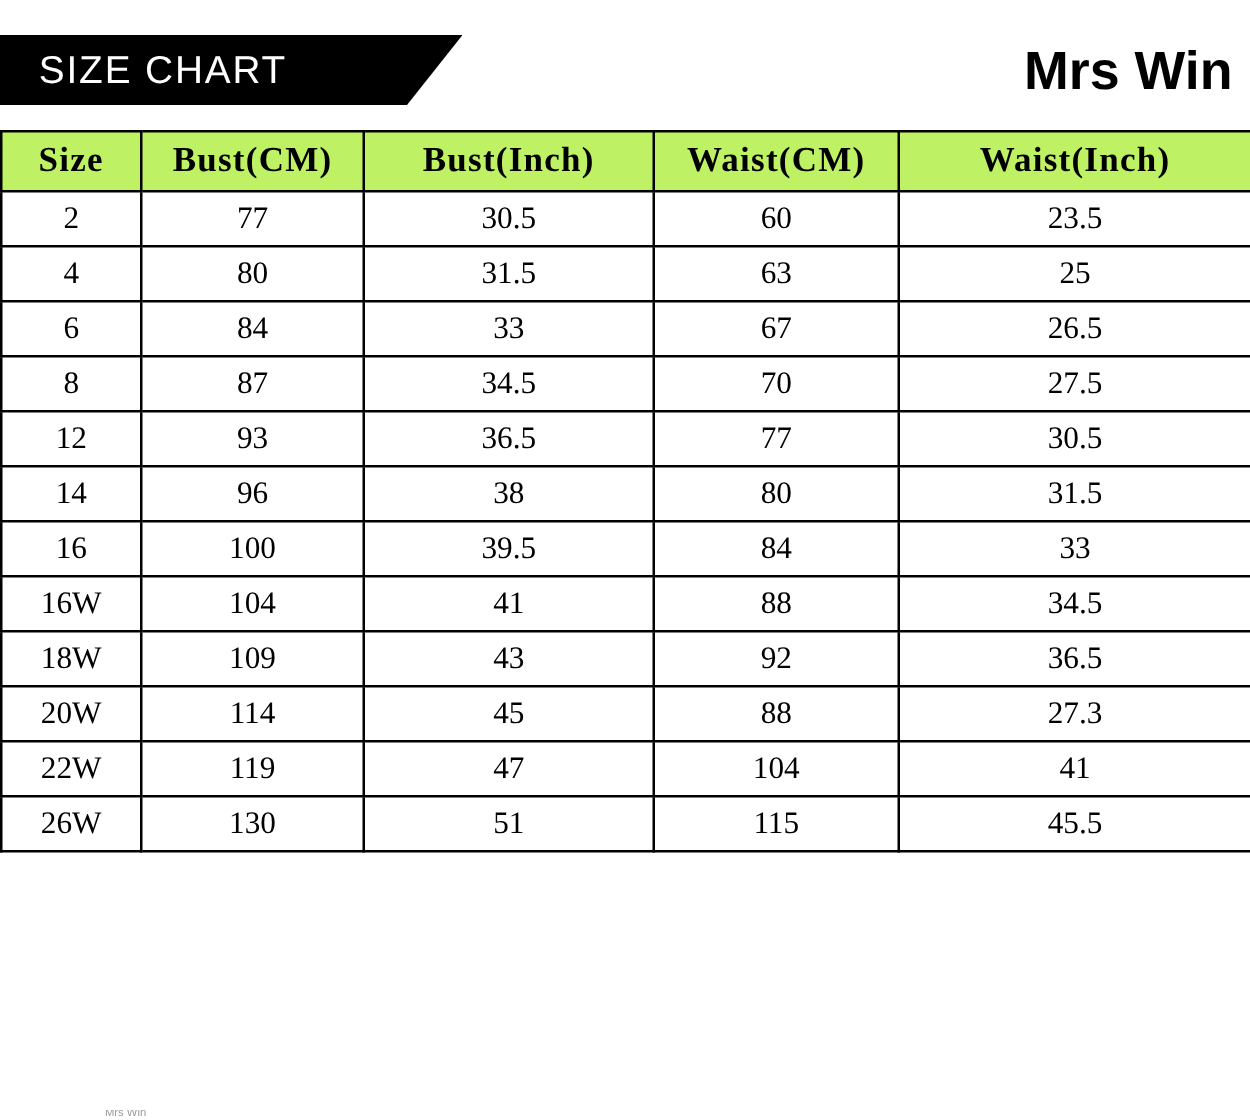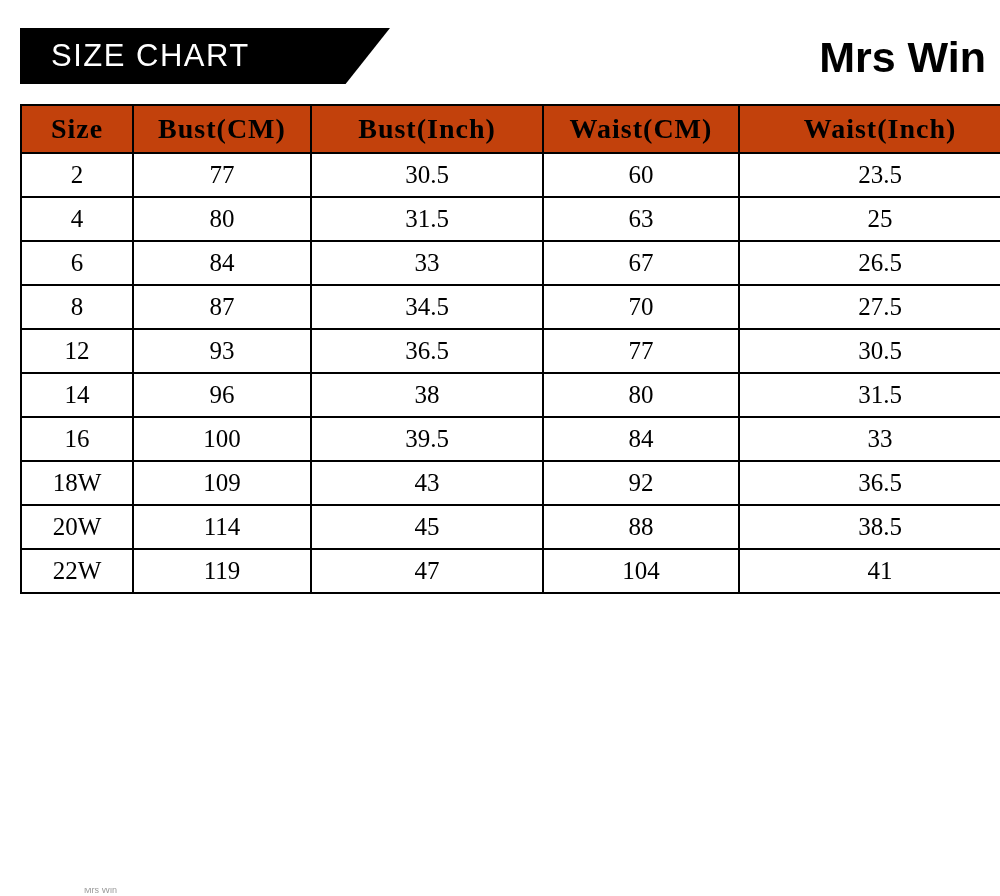--- a/index.html
+++ b/index.html
@@ -13,21 +13,20 @@
     font-family: "Liberation Serif", serif;
     overflow: hidden;
   }
 
   .page {
     position: relative;
     width: 1000px;
     height: 896px;
     background: #ffffff;
     box-sizing: border-box;
-    padding-left: 20px;
   }
 
   
   .header {
     position: relative;
     height: 104px;
     width: 100%;
     background: #ffffff;
   }
 
@@ -79,21 +78,21 @@
     text-align: center;
     font-family: "Liberation Serif", serif;
     color: #000000;
     padding: 0;
     height: 44px;
     font-size: 25px;
     box-sizing: border-box;
   }
 
   .chart-table thead th {
-    background: #c2410c;
+    background: #bef264;
     font-weight: bold;
     font-size: 28px;
     height: 48px;
     letter-spacing: 1px;
   }
 
   .chart-table tbody td {
     background: #ffffff;
     font-weight: 400;
   }
@@ -197,40 +196,54 @@
           <td>31.5</td>
         </tr>
         <tr>
           <td>16</td>
           <td>100</td>
           <td>39.5</td>
           <td>84</td>
           <td>33</td>
         </tr>
         <tr>
+          <td>16W</td>
+          <td>104</td>
+          <td>41</td>
+          <td>88</td>
+          <td>34.5</td>
+        </tr>
+        <tr>
           <td>18W</td>
           <td>109</td>
           <td>43</td>
           <td>92</td>
           <td>36.5</td>
         </tr>
         <tr>
           <td>20W</td>
           <td>114</td>
           <td>45</td>
           <td>88</td>
-          <td>38.5</td>
+          <td>27.3</td>
         </tr>
         <tr>
           <td>22W</td>
           <td>119</td>
           <td>47</td>
           <td>104</td>
           <td>41</td>
         </tr>
+        <tr>
+          <td>26W</td>
+          <td>130</td>
+          <td>51</td>
+          <td>115</td>
+          <td>45.5</td>
+        </tr>
       </tbody>
   </table>
 
   <div class="footer-strip">
     <span class="footer-ghost">Mrs Win</span>
   </div>
 
 </div>
 
 </body></html>

